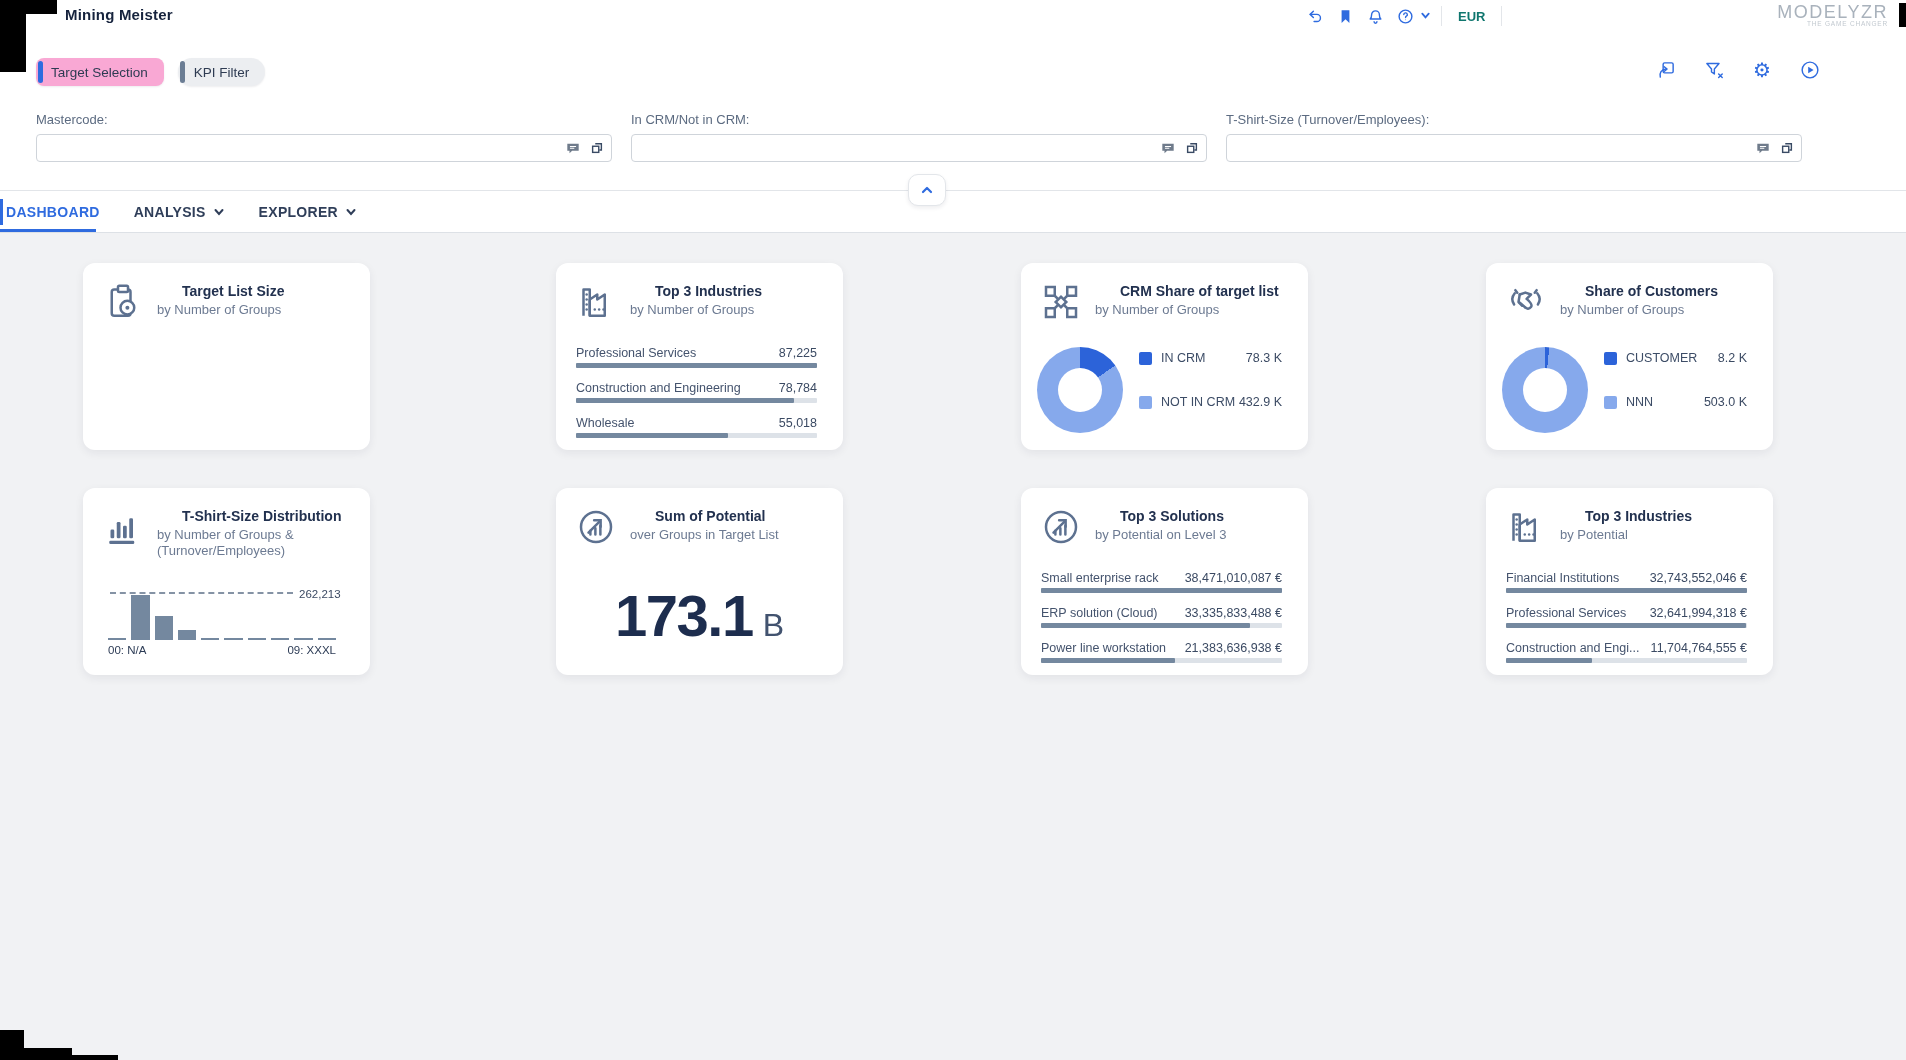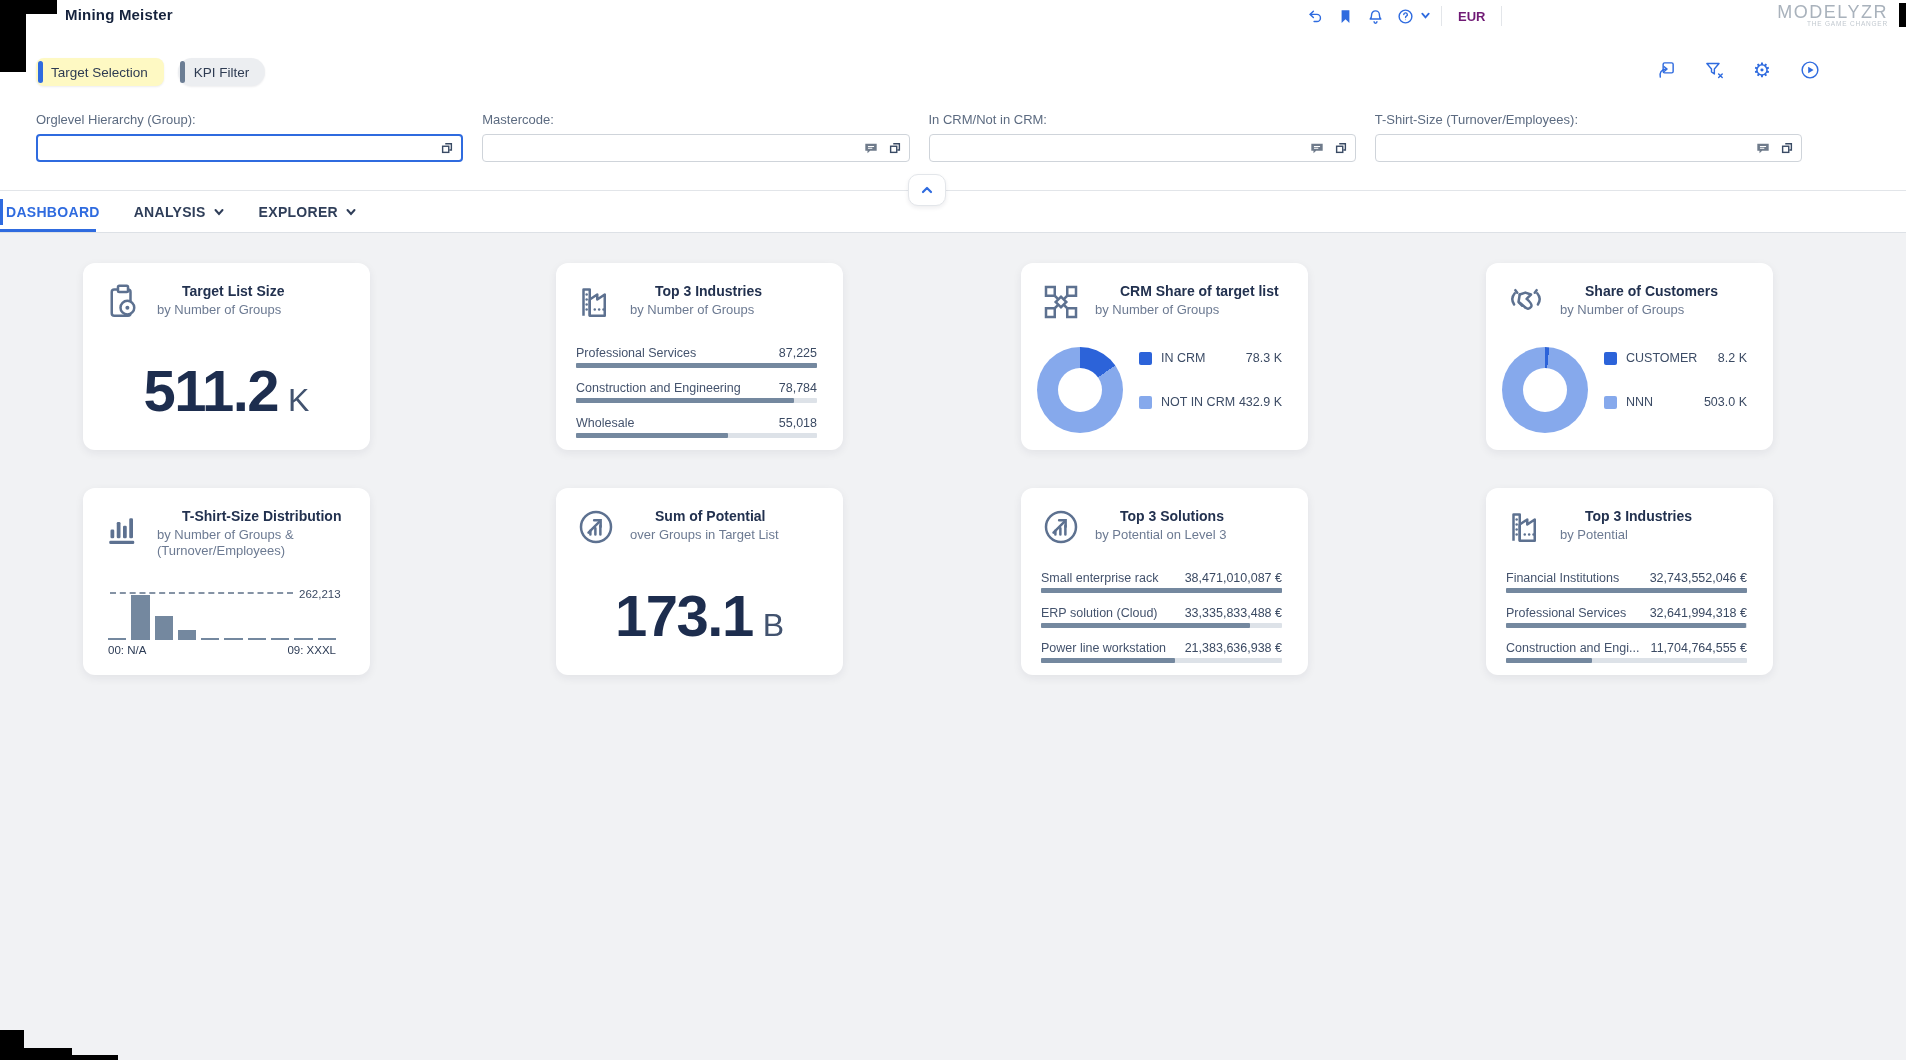--- a/index.html
+++ b/index.html
@@ -8,31 +8,31 @@
 
   
   .header { position:absolute; left:0; top:0; width:100%; height:32px; background:#fff; }
   .app-title { position:absolute; left:65px; top:6px; font-size:15px; font-weight:bold; color:#16233d; letter-spacing:.2px; }
   .header-actions { position:absolute; left:1300px; top:0; height:32px; display:flex; align-items:center; color:#2f6bdf; }
   .hicon { width:30px; height:30px; display:flex; align-items:center; justify-content:center; cursor:pointer; }
   .hicon svg { width:17px; height:17px; }
   .help-wrap { display:flex; align-items:center; }
   .chev-sm svg { width:11px; height:11px; }
   .vdiv { width:1px; height:20px; background:#e3e6ea; margin:0 10px; }
-  .currency { font-size:13px; font-weight:bold; color:#701a75; padding:0 6px; cursor:pointer; }
+  .currency { font-size:13px; font-weight:bold; color:#0f766e; padding:0 6px; cursor:pointer; }
   .logo { position:absolute; right:18px; top:4px; text-align:right; }
   .logo-text { font-size:18px; color:#a9b2bc; letter-spacing:1.5px; font-weight:400; line-height:16px; }
   .logo-tag { font-size:6.5px; color:#c2c9d0; letter-spacing:.8px; }
 
   
   .filter-panel { position:absolute; left:0; top:32px; width:100%; height:158px; background:#fff; }
   .chips { position:absolute; left:36px; top:26px; display:flex; gap:14px; }
   .chip { position:relative; height:28px; display:flex; align-items:center; padding:0 16px 0 16px; border-radius:8px; font-size:13.5px; color:#2e3b52; cursor:pointer; box-shadow:0 1px 2px rgba(20,30,50,.08); }
   .chip::before { content:""; position:absolute; left:2px; top:3px; bottom:3px; width:5px; border-radius:3px; }
-  .chip-blue { background:#fef9c3;padding-left:15px; }
+  .chip-blue { background:#f9a8d4;padding-left:15px; }
   .chip-blue::before { background:#2f6bdf; }
   .chip-gray { background:#eceef1;border-radius:14px; }
   .chip-gray::before { background:#6b7d94; }
 
   .filter-actions { position:absolute; right:84px; top:26px; display:flex; gap:24px; color:#2f6bdf; }
   .facticon { width:24px; height:24px; display:flex; align-items:center; justify-content:center; cursor:pointer; }
   .facticon svg { width:20px; height:20px; }
   .gear-glyph { font-size:20px; line-height:20px; color:#2f6bdf; }
 
   .filter-fields { position:absolute; left:36px; right:104px; top:80px; display:flex; gap:19px; }
@@ -168,32 +168,20 @@
         </div>
       <div class="facticon">
         <svg viewBox="0 0 28 28" fill="none" stroke="currentColor" stroke-width="2">
             <circle cx="14" cy="14" r="11"></circle>
             <path d="M11.5 9.5 L19 14 L11.5 18.5 z" fill="currentColor" stroke="none"></path>
           </svg>
       </div>
     </div>
 
     <div class="filter-fields">
-      <div class="fcol">
-        <div class="flabel">Orglevel Hierarchy (Group):</div>
-        <div class="finput focused">
-          <input style="">
-          <span class="in-icons">
-            <svg class="icn-vh" viewBox="0 0 16 16" fill="none" stroke="currentColor" stroke-width="1.6">
-                <path d="M6 3.2 h7 v7 h-2.3"></path>
-                <rect x="3" y="6" width="7" height="7"></rect>
-              </svg>
-          </span>
-        </div>
-      </div>
       <div class="fcol">
         <div class="flabel">Mastercode:</div>
         <div class="finput">
           <input style="">
           <span class="in-icons">
             <svg class="icn-comment" viewBox="0 0 16 16">
                 <path d="M1.5 3 h13 v8 h-7.5 l-3 3 v-3 h-2.5 z" fill="currentColor"></path>
                 <path d="M4.5 6.3 h7 M4.5 8.3 h5" stroke="#fff" stroke-width="1.2"></path>
               </svg>
             <svg class="icn-vh" viewBox="0 0 16 16" fill="none" stroke="currentColor" stroke-width="1.6">
@@ -273,23 +261,20 @@
       <span class="card-icon">
         <svg viewBox="0 0 32 32" fill="none" stroke="currentColor" stroke-width="2">
             <rect x="7" y="6" width="15" height="21" rx="2"></rect>
             <rect x="12" y="3" width="8" height="5" rx="1" fill="#fff"></rect>
             <circle cx="19.5" cy="20.5" r="5.5" fill="#fff"></circle>
             <circle cx="19.5" cy="20.5" r="1.6" fill="currentColor" stroke="none"></circle>
           </svg>
       </span>
       <div class="card-title">Target List Size</div>
       <div class="card-sub">by Number of Groups</div>
-      <div class="kpi">
-        <span class="kpi-num">511.2</span><span class="kpi-unit">K</span>
-      </div>
     </div>
 
     <div class="card" style="left:556px; top:30px;">
       <span class="card-icon">
         <svg viewBox="0 0 32 32" fill="none" stroke="currentColor" stroke-width="2" stroke-linejoin="round">
             <path d="M6 27 V6 h5 v21"></path>
             <path d="M11 27 V14 l6 -4 v4 l6 -4 v17 z"></path>
             <circle cx="8.5" cy="10" r="1" fill="currentColor" stroke="none"></circle>
             <circle cx="8.5" cy="14" r="1" fill="currentColor" stroke="none"></circle>
             <circle cx="8.5" cy="18" r="1" fill="currentColor" stroke="none"></circle>

